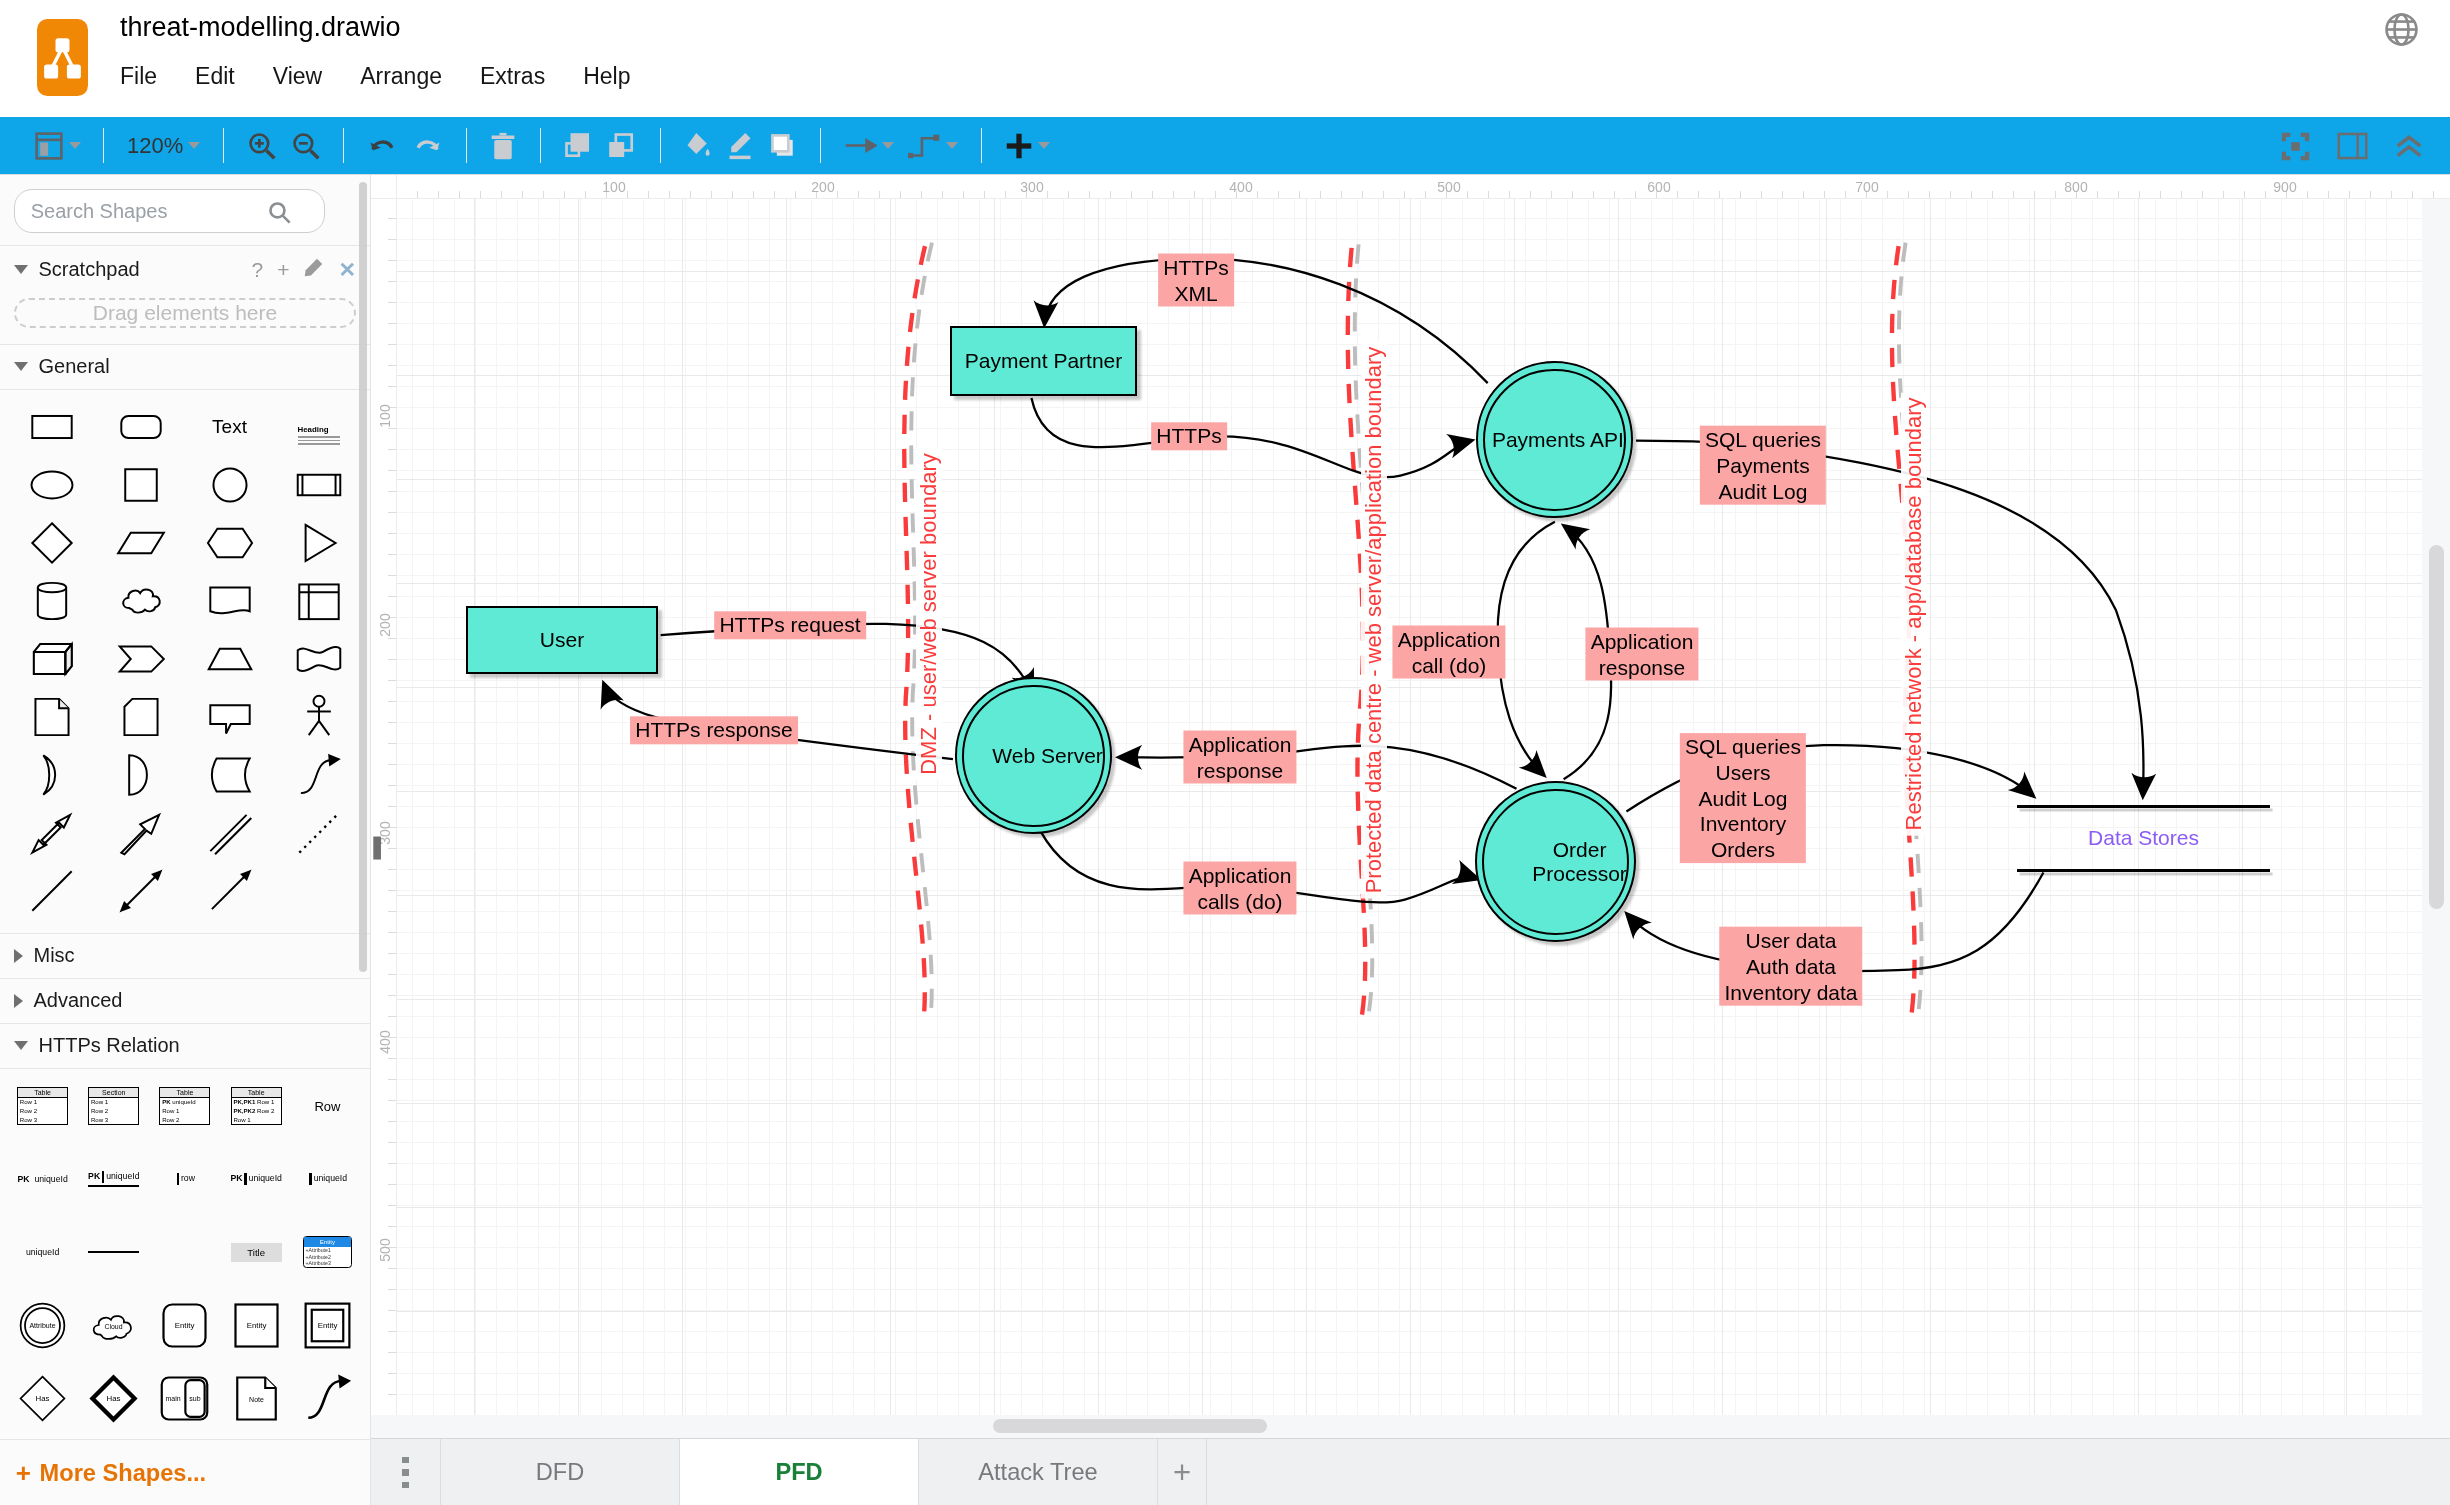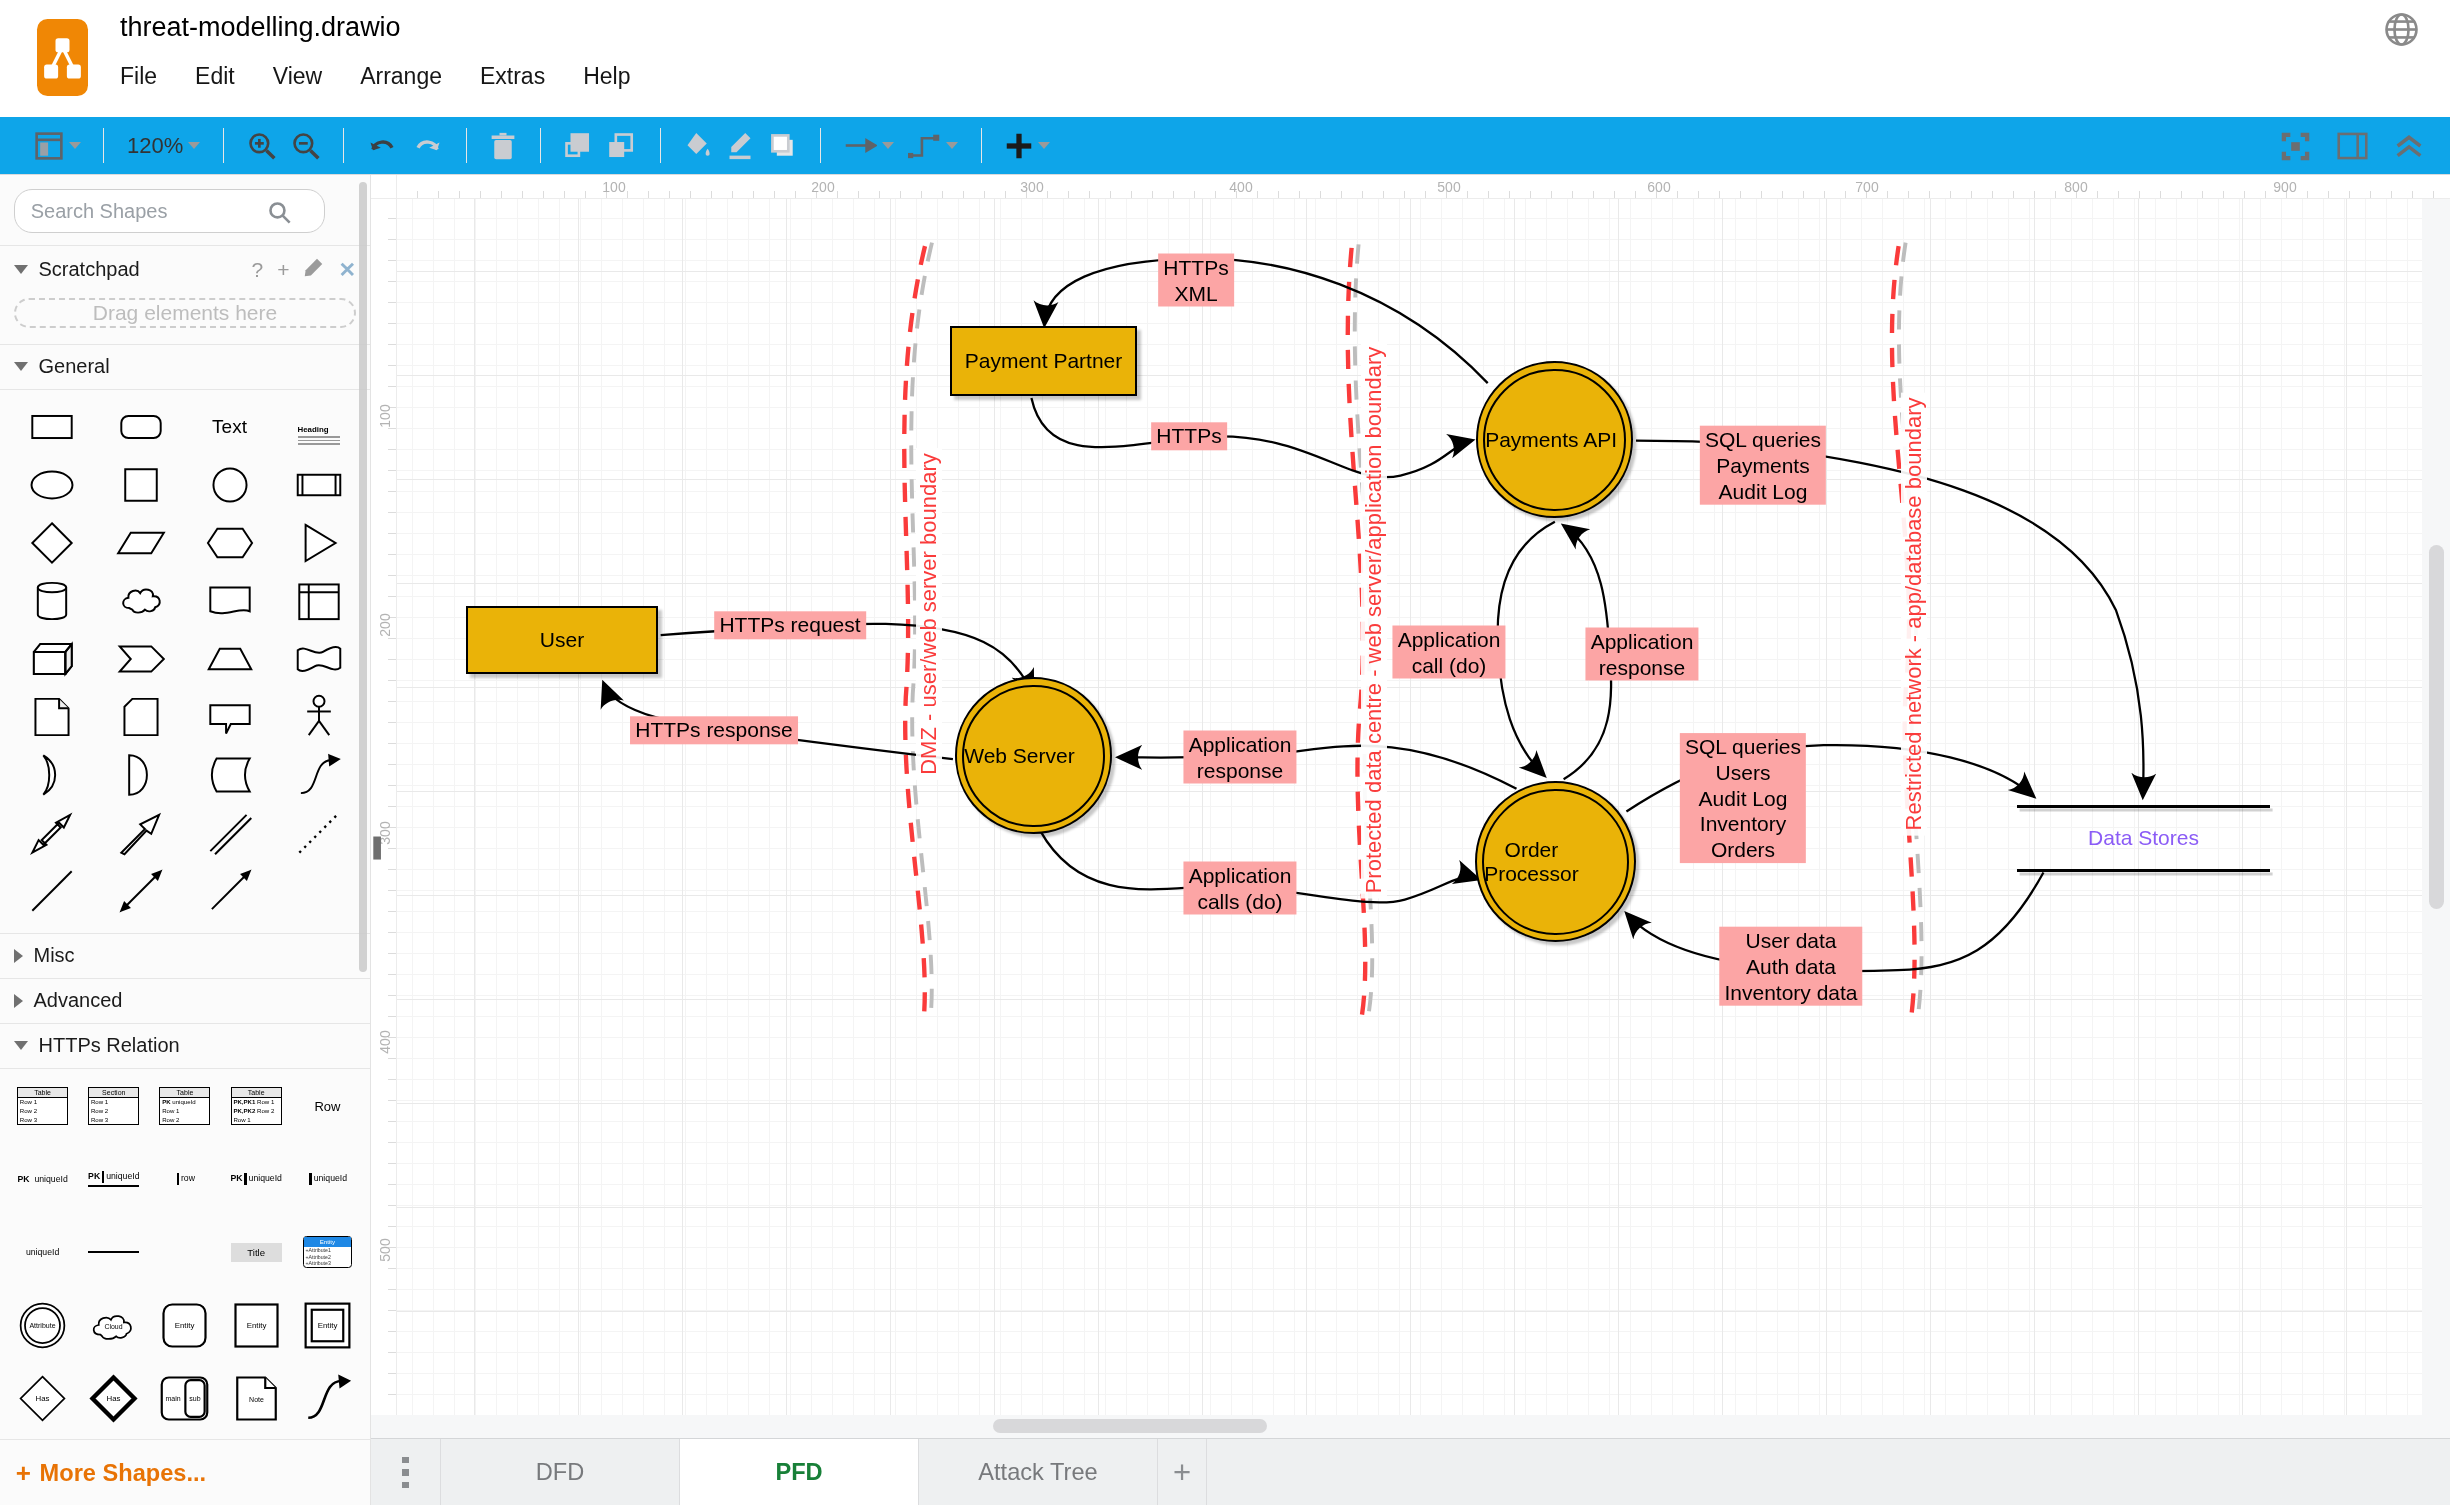--- a/index.html
+++ b/index.html
@@ -83,25 +83,25 @@
       repeating-linear-gradient(0deg, transparent 0 20px, #f4f4f4 20px 21px),
       repeating-linear-gradient(90deg, transparent 0 20px, #f4f4f4 20px 21px),
       #ffffff; }
   .ruler-left { position:absolute; left:0; top:0; bottom:0; width:26px; background:#fff; border-right:0.9px solid #ececec; z-index:4; overflow:hidden; }
   .ruler-left .ticks { position:absolute; top:0; bottom:0; right:0; width:7.9px;
      background:repeating-linear-gradient(0deg, transparent 0 20px, #dcdcdc 20px 21px); }
   .ruler-lnum { position:absolute; left:1.7px; transform:translateY(-50%) rotate(-90deg); font-size:14px; color:#b3b3b3; }
 
   .diagram { position:absolute; inset:0; }
   .edges { position:absolute; inset:0; }
-  .node { position:absolute; background:#eab308; border:2.6px solid #000; display:flex; align-items:center; justify-content:center;
+  .node { position:absolute; background:#5eead4; border:2.6px solid #000; display:flex; align-items:center; justify-content:center;
           font-size:21px; color:#000; text-align:center; box-shadow:3.5px 3.5px 2.6px rgba(0,0,0,0.22); z-index:2; }
   .node.rect {}
   .node.circle { border-radius:50%; }
-  .inner-circle { position:absolute; inset:5.2px; border:2.6px solid #000; border-radius:50%; display:flex; align-items:center; justify-content:flex-start; white-space:pre-line; }
+  .inner-circle { position:absolute; inset:5.2px; border:2.6px solid #000; border-radius:50%; display:flex; align-items:center; justify-content:flex-end; white-space:pre-line; }
   .datastore { position:absolute; z-index:2; }
   .datastore .dline { position:absolute; left:0; width:253px; height:2.6px; background:#000; box-shadow:2.6px 3.5px 0 rgba(0,0,0,0.18); }
   .datastore .dlabel { position:absolute; left:0; width:253px; text-align:center; font-size:21px; color:#8b5cf6; }
   .lbl { position:absolute; transform:translate(-50%,-50%); background:#fca5a5; padding:0.9px 5.2px; font-size:21px; color:#000;
          text-align:center; white-space:pre-line; line-height:1.22; z-index:3; }
   .blabel { position:absolute; transform:translate(-50%,-50%) rotate(-90deg); background:rgba(255,255,255,0.92); padding:0 5.2px;
             font-size:22px; color:#fa3b3b; white-space:nowrap; z-index:3; }
 
   .hscroll-band { height:23px; background:#f6f7f8; position:relative; flex:0 0 auto; }
   .hscroll-thumb { position:absolute; left:622px; top:4.4px; width:274px; height:14px; border-radius:7px; background:#d8d8da; }

